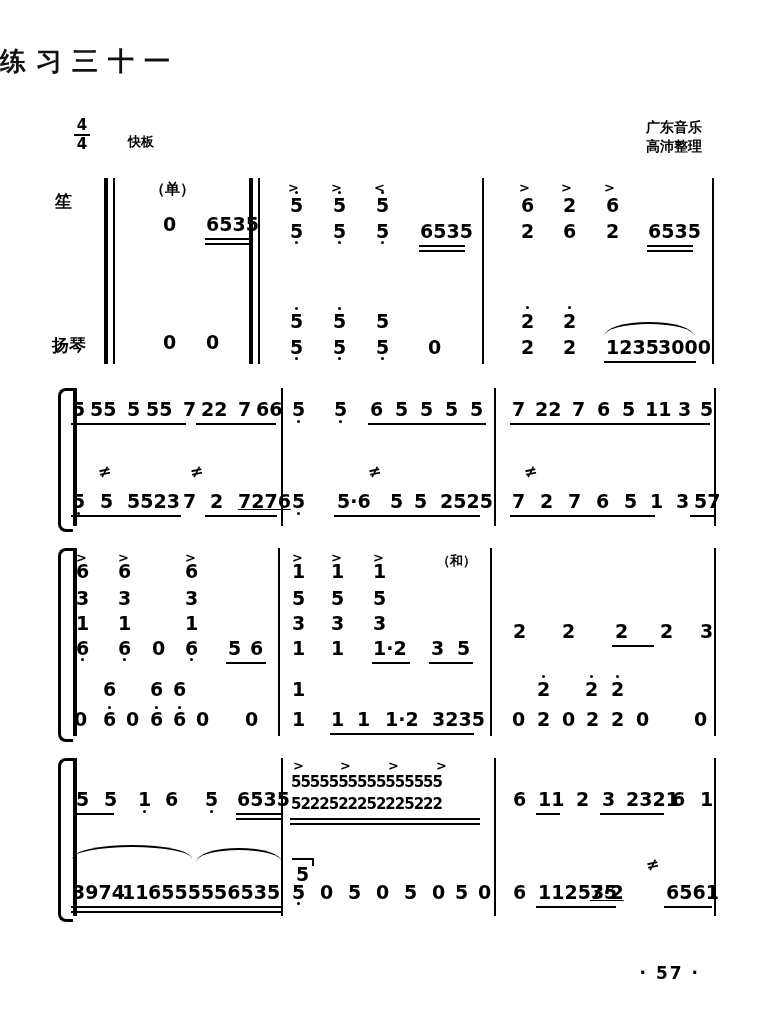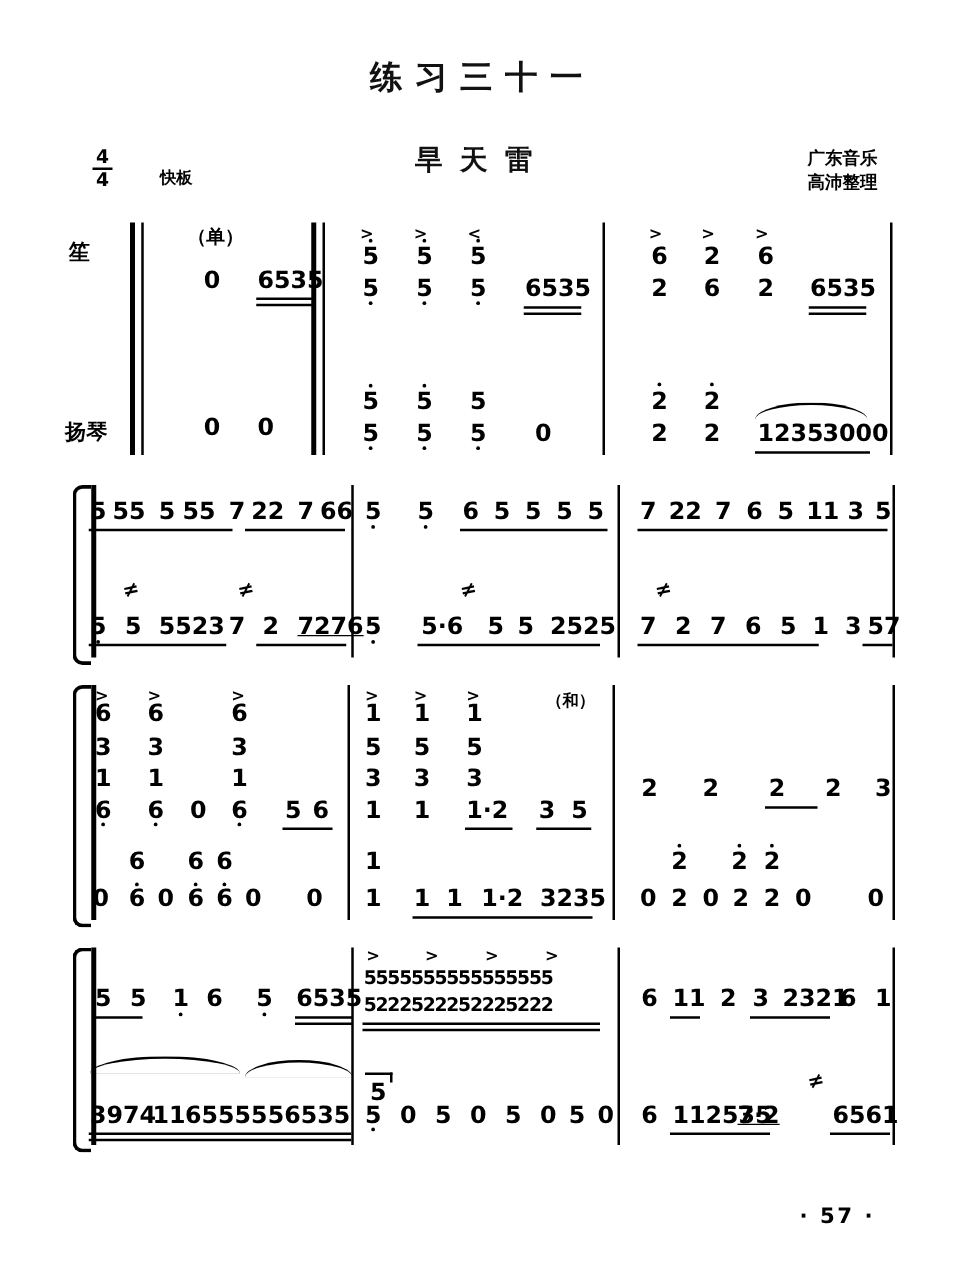--- a/index.html
+++ b/index.html
@@ -19,21 +19,21 @@
     position: absolute;
     inset: 0;
   }
 
   
   .main-title {
     position: absolute;
     top: 44px;
     left: 0;
     width: 772px;
-    text-align: center;
+    text-align: left;
     font-family: "DejaVu Sans", "Liberation Sans", sans-serif;
     font-weight: bold;
     font-size: 26px;
     letter-spacing: 10px;
     color: #111;
   }
   .song-title {
     position: absolute;
     top: 113px;
     left: 0;
@@ -155,21 +155,20 @@
     font-size: 13px;
     font-weight: bold;
   }
 </style>
 </head>
 <body>
 
 <div class="page">
 
   <div class="main-title">练习三十一</div>
-  <div class="song-title">旱天雷</div>
 
   <div class="meter">
     <span class="num">4</span>
     <span class="bar"></span>
     <span class="den">4</span>
   </div>
 
   <div class="tempo">快板</div>
 
   <div class="credits">

